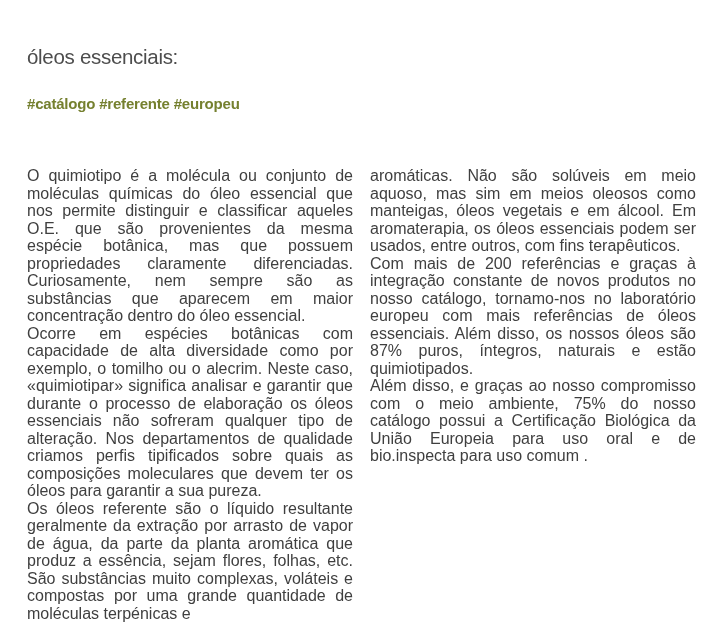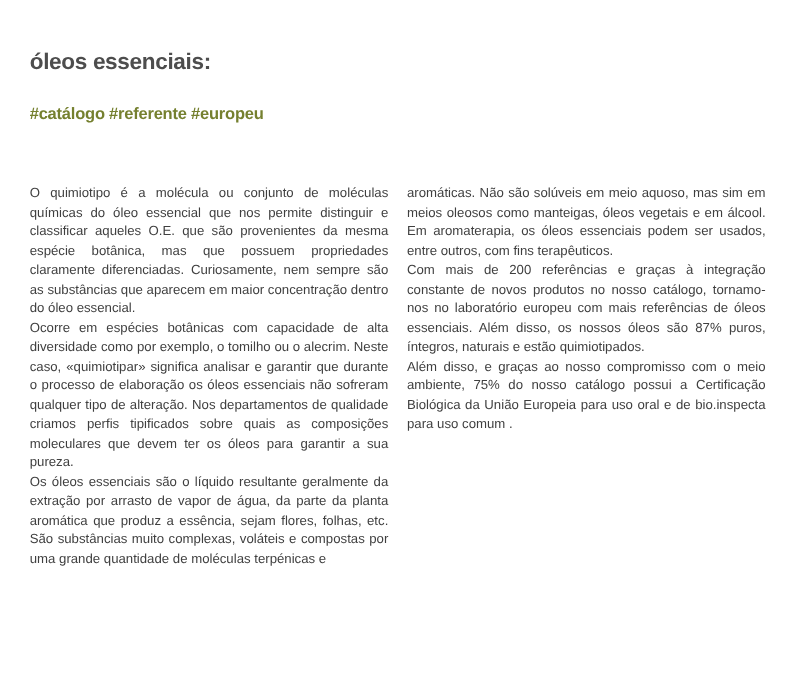--- a/index.html
+++ b/index.html
@@ -19,21 +19,21 @@
   
   .header {
     position: absolute;
     top: 44px;
     left: 27px;
     right: 24px;
   }
   .title {
     margin: 0;
     font-size: 20.5px;
-    font-weight: bold;
+    font-weight: normal;
     line-height: 26px;
     color: #4d4d4d;
     letter-spacing: -0.3px;
   }
   .title .t-line {
     display: block;
   }
   .hashtags {
     margin-top: 25px;
     font-size: 15px;
@@ -45,21 +45,21 @@
   .columns {
     position: absolute;
     top: 167px;
     left: 27px;
     right: 24px;
     display: flex;
     gap: 17px;
   }
   .col {
     flex: 1 1 0;
-    font-size: 12px;
+    font-size: 16px;
     line-height: 17.5px;
     color: #3f3f3f;
     text-align: justify;
     text-justify: inter-word;
   }
   .col p {
     margin: 0;
   }
   .mb10 { margin-bottom: 10px; }
   .mb18 { margin-bottom: 18px; }
@@ -89,21 +89,21 @@
     <h1 class="title">
       <span class="t-line">óleos essenciais:</span>
     </h1>
     <div class="hashtags">#catálogo #referente #europeu</div>
   </header>
 
   <main class="columns">
     <div class="col">
       <p class="mb10">O quimiotipo é a molécula ou conjunto de moléculas químicas do óleo essencial que nos permite distinguir e classificar aqueles O.E. que são provenientes da mesma espécie botânica, mas que possuem propriedades claramente diferenciadas. Curiosamente, nem sempre são as substâncias que aparecem em maior concentração dentro do óleo essencial.</p>
       <p class="mb26">Ocorre em espécies botânicas com capacidade de alta diversidade como por exemplo, o tomilho ou o alecrim. Neste caso, «quimiotipar» significa analisar e garantir que durante o processo de elaboração os óleos essenciais não sofreram qualquer tipo de alteração. Nos departamentos de qualidade criamos perfis tipificados sobre quais as composições moleculares que devem ter os óleos para garantir a sua pureza.</p>
-      <p>Os óleos essenciais são o líquido resultante geralmente da extração por arrasto de vapor de água, da parte da planta aromática que produz a essência, sejam flores, folhas, etc. São substâncias muito complexas, voláteis e compostas por uma grande quantidade de moléculas terpénicas e</p>
+      <p>Os óleos referente são o líquido resultante geralmente da extração por arrasto de vapor de água, da parte da planta aromática que produz a essência, sejam flores, folhas, etc. São substâncias muito complexas, voláteis e compostas por uma grande quantidade de moléculas terpénicas e</p>
     </div>
     <div class="col">
       <p class="mb18">aromáticas. Não são solúveis em meio aquoso, mas sim em meios oleosos como manteigas, óleos vegetais e em álcool. Em aromaterapia, os óleos essenciais podem ser usados, entre outros, com fins terapêuticos.</p>
       <p class="mb28">Com mais de 200 referências e graças à integração constante de novos produtos no nosso catálogo, tornamo-nos no laboratório europeu com mais referências de óleos essenciais. Além disso, os nossos óleos são 87% puros, íntegros, naturais e estão quimiotipados.</p>
       <p>Além disso, e graças ao nosso compromisso com o meio ambiente, 75% do nosso catálogo possui a Certificação Biológica da União Europeia para uso oral e de bio.inspecta para uso comum .</p>
     </div>
   </main>
 
 
 </div>

